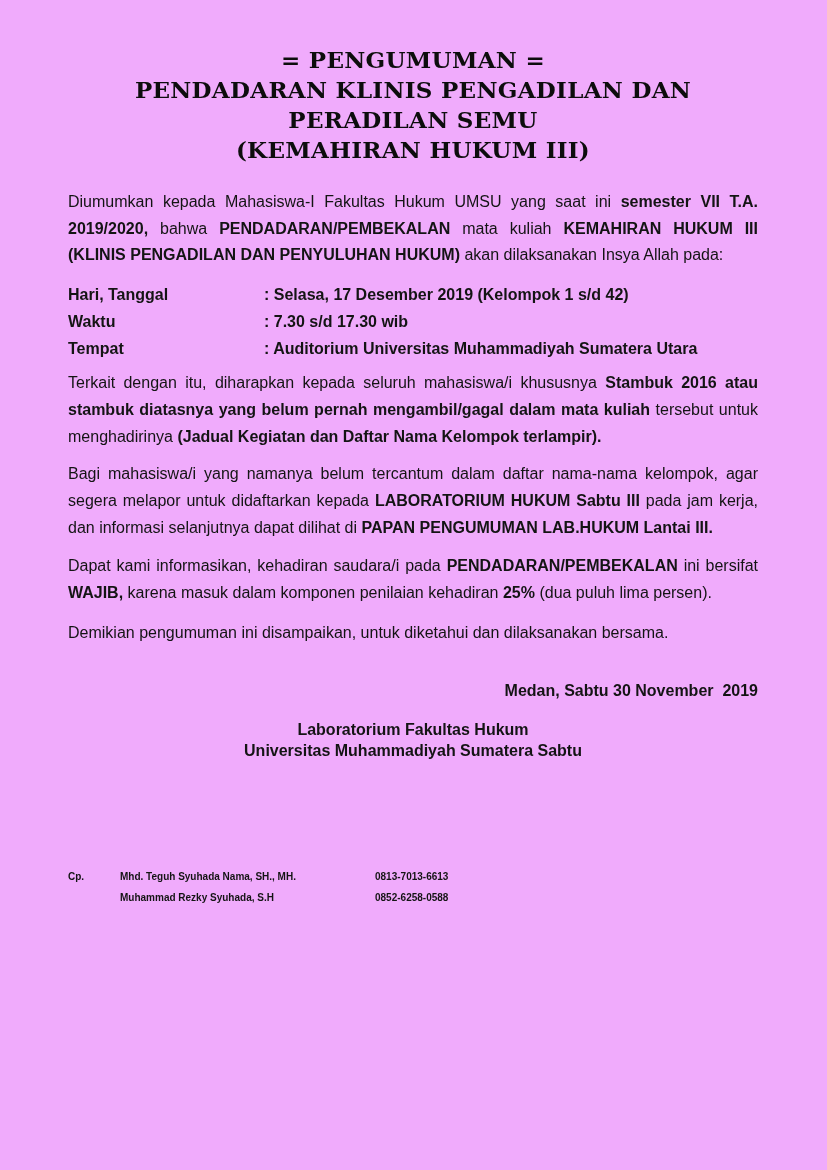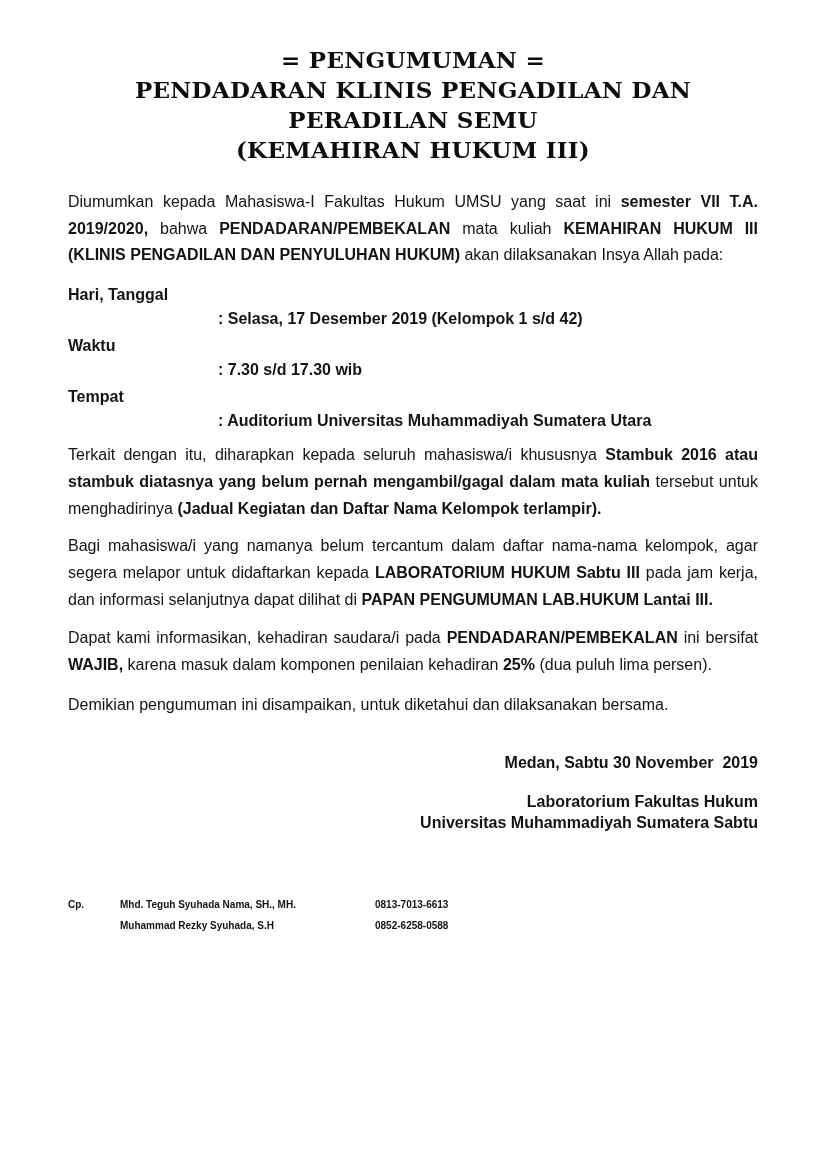--- a/index.html
+++ b/index.html
@@ -2,21 +2,21 @@
 <html><head>
 <meta charset="utf-8">
 <style>
   * { margin: 0; padding: 0; box-sizing: border-box; }
   html, body { background: #e8e8e8; }
   .page {
     position: relative;
     width: 827px;
     height: 1170px;
     margin: 0 auto;
-    background: #ffffff;
+    background: #f0abfc;
     color: #141414;
     font-family: "Liberation Sans", sans-serif;
     font-size: 16px;
     line-height: 26.7px;
     overflow: hidden;
   }
   .content {
     padding: 0 69px 0 68px;
   }
   .title {
@@ -36,37 +36,38 @@
   .para .b, .b { font-weight: 700; }
   .p-intro    { margin-bottom: 13px; }
   .p-details  { margin-bottom: 8px; }
   .p-terkait  { margin-bottom: 11px; }
   .p-bagi     { margin-bottom: 9px; }
   .p-dapat    { margin-bottom: 13px; margin-top: 12px; }
   .p-closing  { margin-bottom: 31px; }
   .details-row {
     display: flex;
     font-weight: 700;
+    gap: 46px;
   }
   .details-label {
     width: 150px;
     flex: 0 0 150px;
   }
-  .details-value { flex: 1; margin-top: 24px; }
+  .details-value { flex: 1; }
   .sig-date {
     text-align: right;
     font-weight: 700;
     margin-bottom: 15px;
     white-space: pre-wrap;
   }
   .sig-org {
-    text-align: right;
+    text-align: center;
     font-weight: 700;
     line-height: 21px;
-    margin-bottom: 61px;
+    margin-bottom: 105px;
   }
   .contacts {
     display: grid;
     grid-template-columns: 52px 255px auto;
     font-weight: 700;
     line-height: 21px;
     font-size: 10px;
   }
 </style>
 </head>

